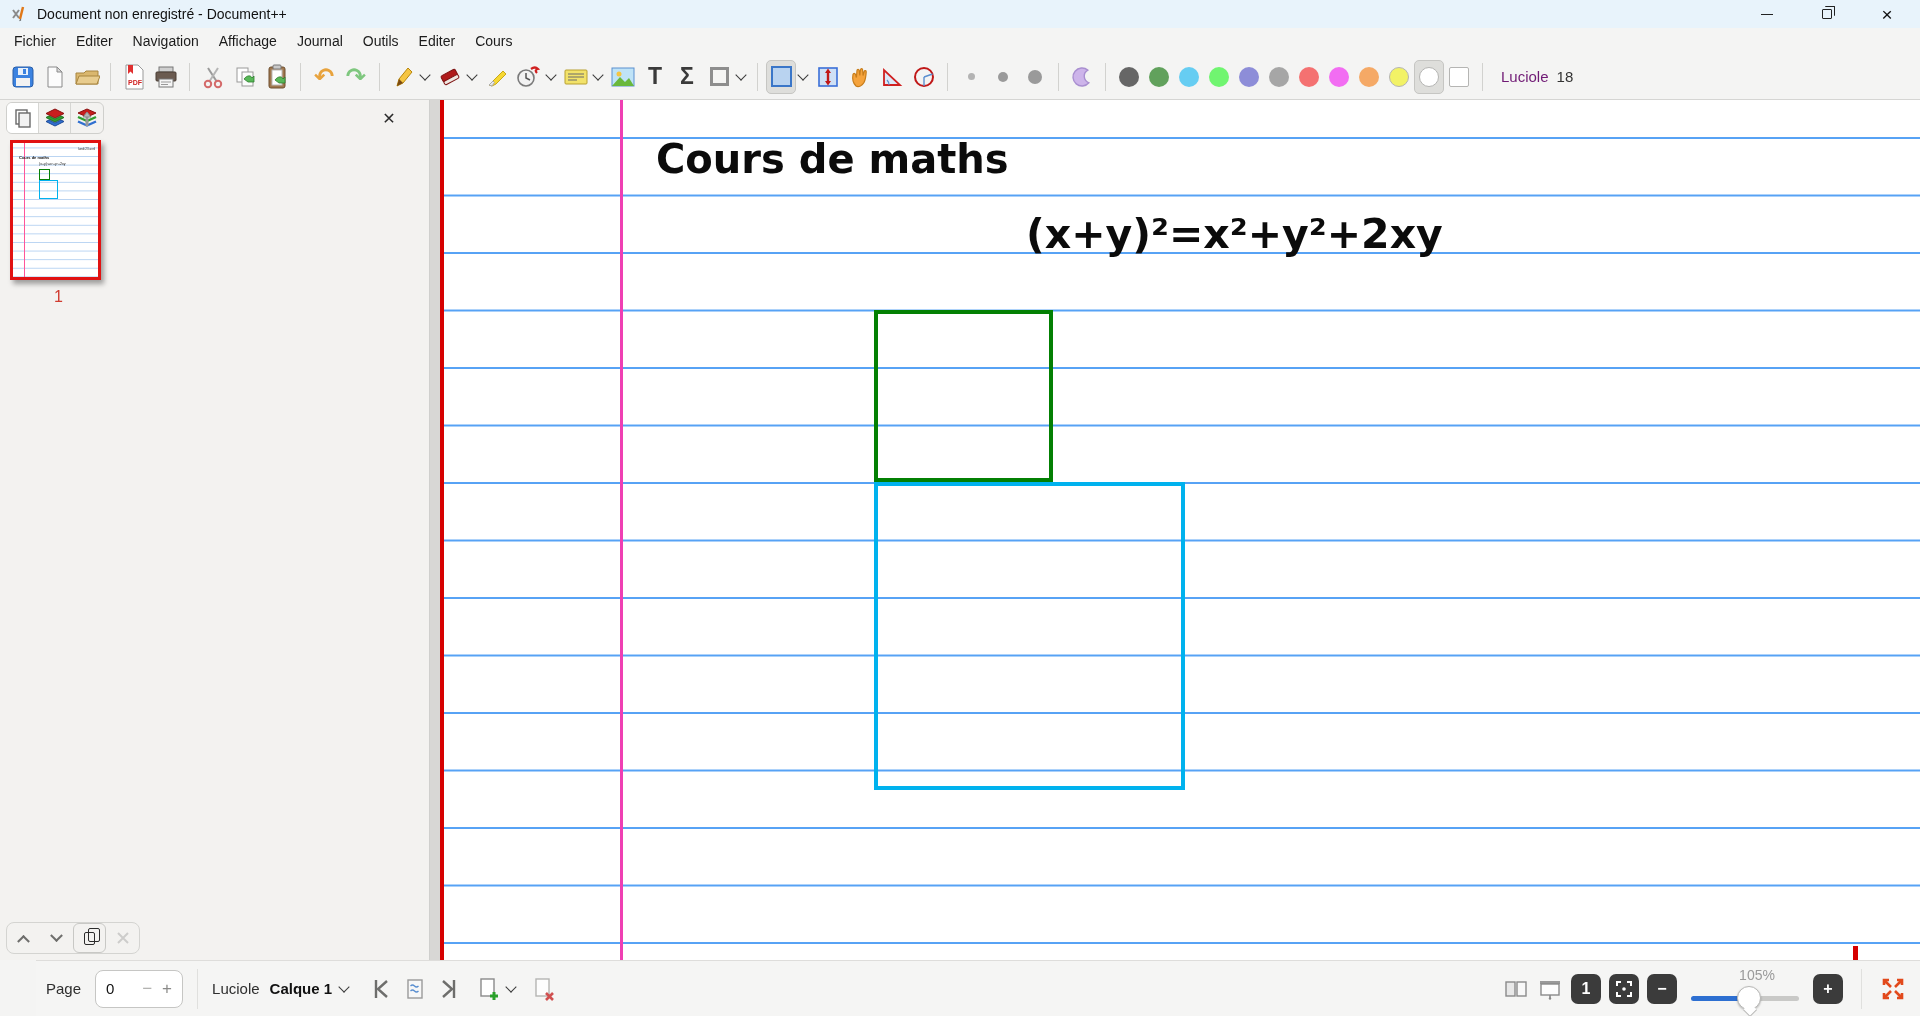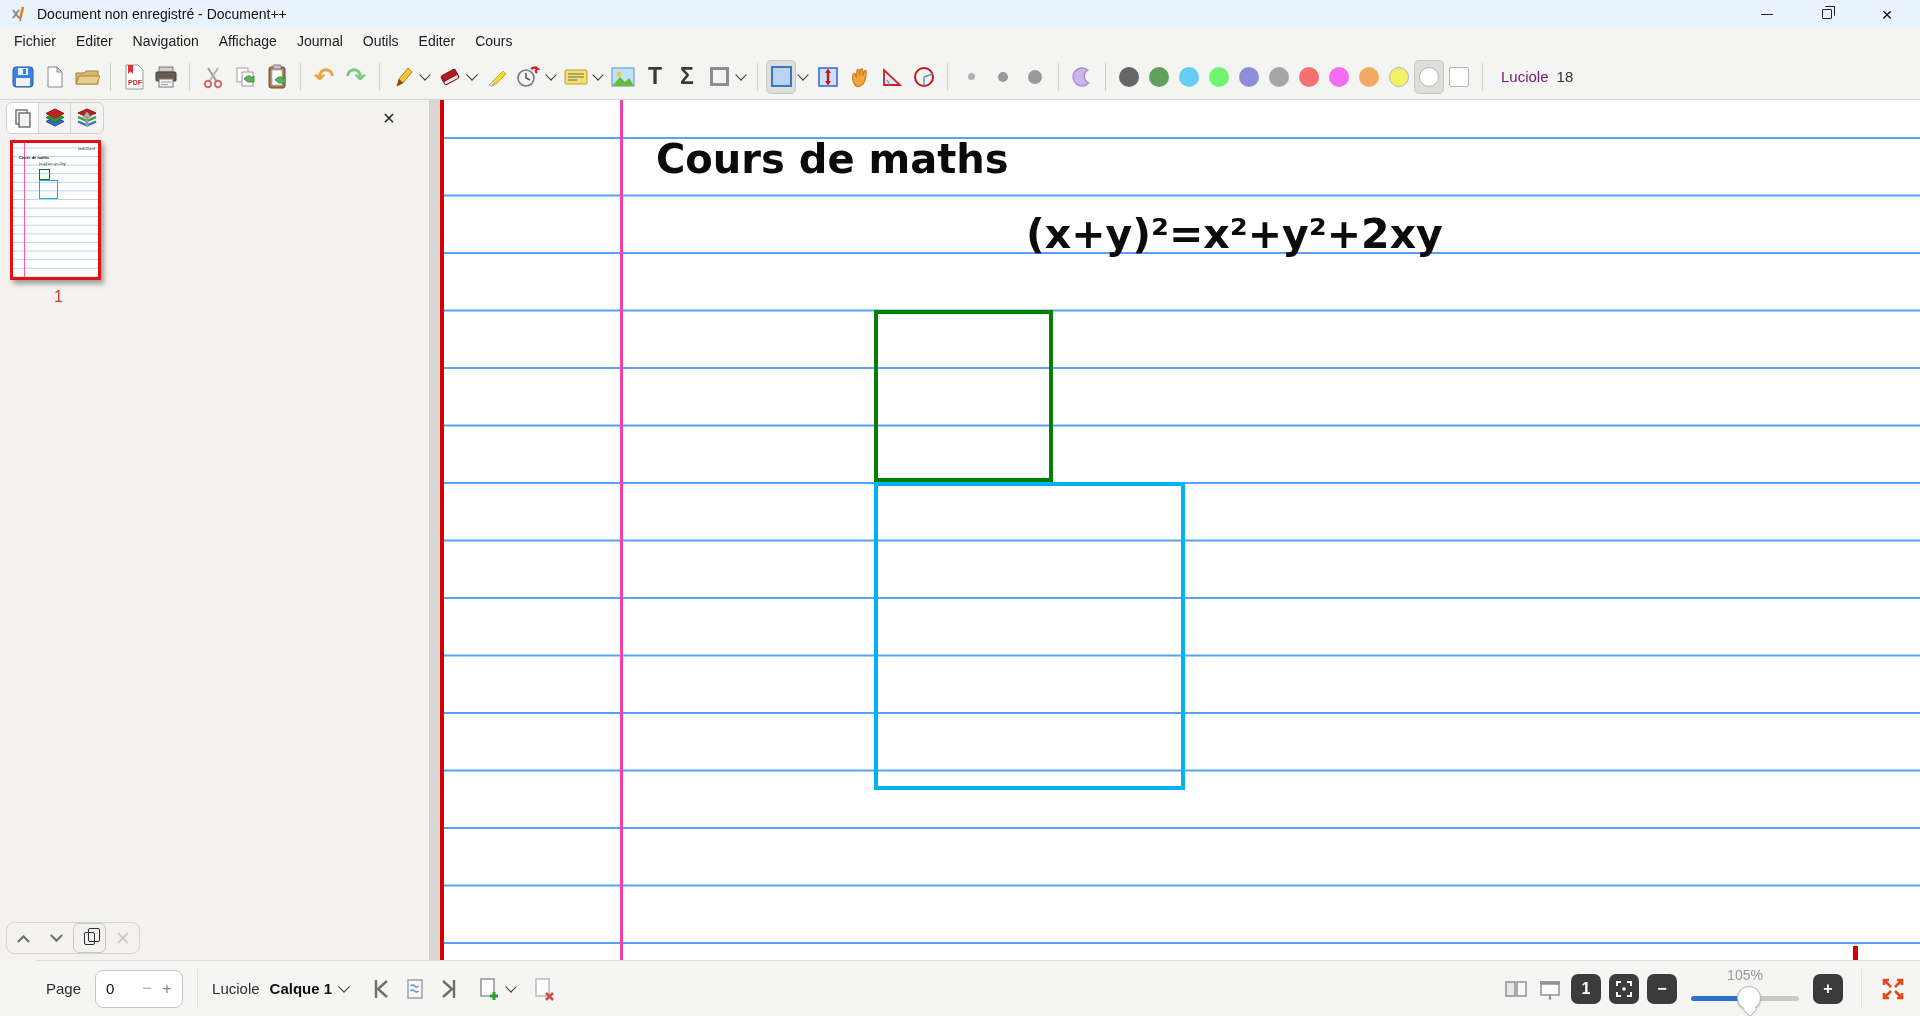--- a/index.html
+++ b/index.html
@@ -93,21 +93,21 @@
   .sb-label { font-size:15px; color:#2e2e2e; }
   .page-spin { width:88px; height:38px; background:#fff; border:1px solid #c6c6c4; border-radius:8px; display:flex; align-items:center; margin-left:14px; padding:0 10px; }
   .page-spin .val { font-size:15px; color:#111; flex:1; }
   .page-spin .minus { color:#b0b0ae; font-size:17px; margin-right:10px; }
   .page-spin .plus { color:#8a8a88; font-size:17px; }
   .status-vsep { width:1px; height:40px; background:#e0e0de; margin:0 14px; }
   .layer-name { font-size:15px; font-weight:bold; color:#111; margin-left:10px; }
   .status-btn { width:30px; height:34px; display:flex; align-items:center; justify-content:center; margin:0 2px; }
   .darkbtn { width:30px; height:30px; background:#3b3b3b; color:#fff; border-radius:7px; display:flex; align-items:center; justify-content:center; font-size:16px; font-weight:bold; margin:0 4px; }
   .zoom-area { position:relative; width:120px; height:46px; margin:0 4px; }
-  .zoom-label { position:absolute; top:1px; left:0; width:100%; text-align:center; font-size:14px; color:#9a9a9a; }
+  .zoom-label { position:absolute; top:1px; left:12px; width:100%; text-align:center; font-size:14px; color:#9a9a9a; }
   .zoom-track { position:absolute; top:30px; left:6px; width:108px; height:5px; border-radius:3px; background:linear-gradient(to right, #2d6fd1 0 55%, #c9c9c7 55% 100%); }
   .zoom-handle { position:absolute; top:20px; left:52px; width:24px; height:24px; background:#fff; border:1px solid #b8b8b6; border-radius:50% 50% 50% 50%; box-shadow:0 1px 2px rgba(0,0,0,.25); }
   .zoom-handle:after { content:""; position:absolute; left:7px; top:18px; width:9px; height:9px; background:#fff; border-right:1px solid #b8b8b6; border-bottom:1px solid #b8b8b6; transform:rotate(45deg); }
 </style>
 </head>
 <body>
 
 <div class="titlebar">
   <svg class="app-ico" viewBox="0 0 18 18">
     <path d="M3 5 L9 13 M9 5 L3 13" stroke="#8a8a8a" stroke-width="2" fill="none"></path>

